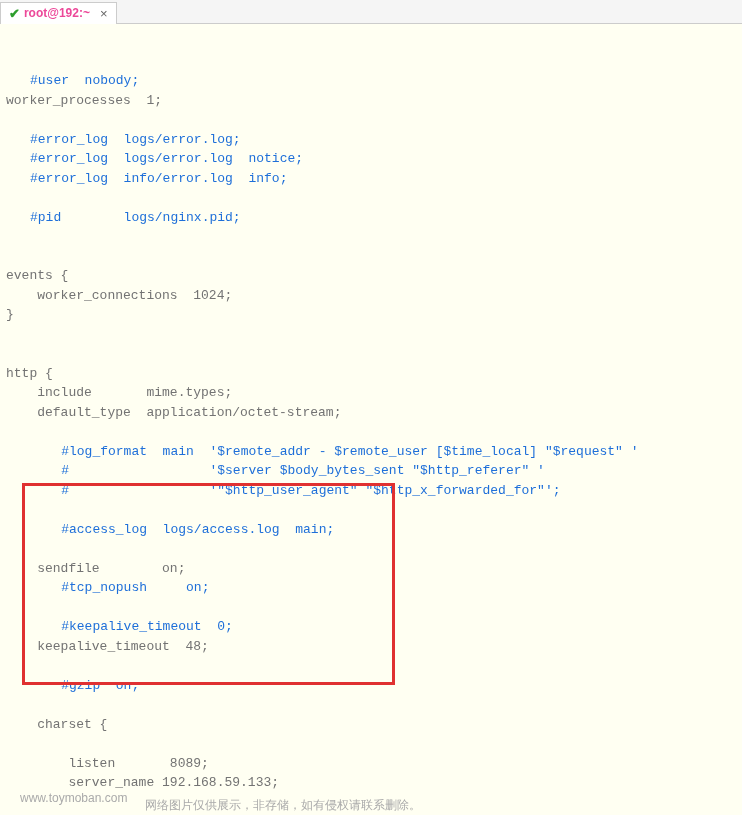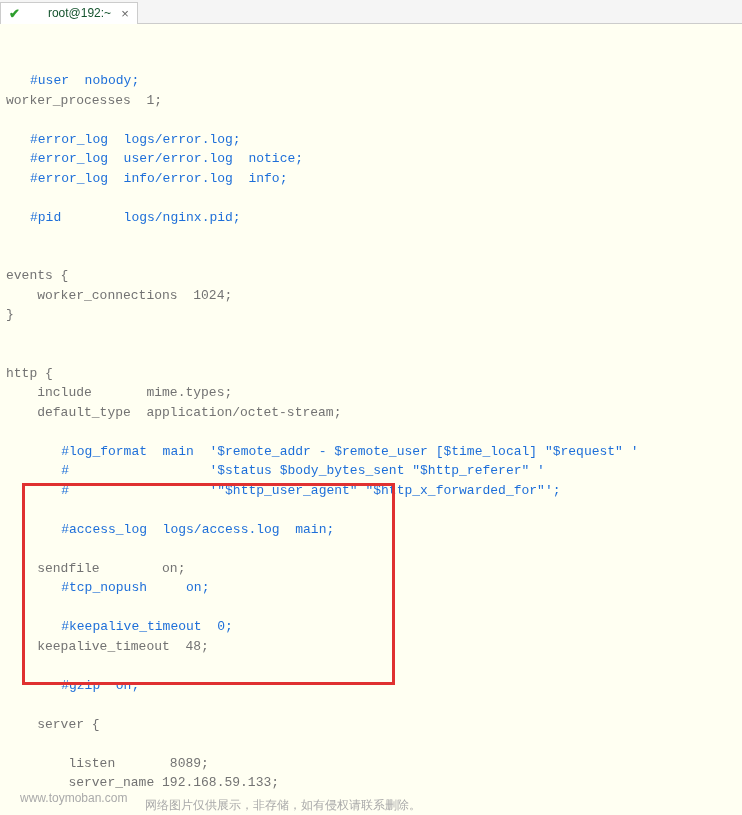--- a/index.html
+++ b/index.html
@@ -26,21 +26,21 @@
       border: 1px solid #ccc;
       border-bottom: none;
       padding: 2px 8px;
       font-size: 12px;
       font-family: Arial, sans-serif;
       height: 22px;
       margin-top: 2px;
       gap: 4px;
     }
     .tab-check { color: #2e9e2e; font-weight: bold; font-size: 13px; }
-    .tab-title { color: #14532d; font-weight: normal; margin-left: 24px; }
+    .tab-title { color: #ec4899; font-weight: bold; }
     .tab-close { color: #666; margin-left: 6px; cursor: pointer; font-size: 13px; }
     .editor {
       padding: 8px 6px;
       line-height: 1.5;
       white-space: pre;
       color: #8b4f1d;
     }
     .comment { color: #1e6fd9; margin-left: 24px; }
     .normal { color: #737373; }
     .highlight-box {
@@ -65,50 +65,50 @@
     <span class="tab-close">×</span>
   </div>
 </div>
 
 <div class="editor">
 <span>
 <span class="comment">#user  nobody;</span>
 <span class="normal">worker_processes  1;</span>
 
 <span class="comment">#error_log  logs/error.log;</span>
-<span class="comment">#error_log  user/error.log  notice;</span>
+<span class="comment">#error_log  logs/error.log  notice;</span>
 <span class="comment">#error_log  info/error.log  info;</span>
 
 <span class="comment">#pid        logs/nginx.pid;</span>
 
 
 <span class="normal">events {</span>
 <span class="normal">    worker_connections  1024;</span>
 <span class="normal">}</span>
 
 
 <span class="normal">http {</span>
 <span class="normal">    include       mime.types;</span>
 <span class="normal">    default_type  application/octet-stream;</span>
 
 <span class="comment">    #log_format  main  '$remote_addr - $remote_user [$time_local] "$request" '</span>
-<span class="comment">    #                  '$status $body_bytes_sent "$http_referer" '</span>
+<span class="comment">    #                  '$server $body_bytes_sent "$http_referer" '</span>
 <span class="comment">    #                  '"$http_user_agent" "$http_x_forwarded_for"';</span>
 
 <span class="comment">    #access_log  logs/access.log  main;</span>
 
 <span class="normal">    sendfile        on;</span>
 <span class="comment">    #tcp_nopush     on;</span>
 
 <span class="comment">    #keepalive_timeout  0;</span>
 <span class="normal">    keepalive_timeout  48;</span>
 
 <span class="comment">    #gzip  on;</span>
 
-<span class="normal">    server {</span>
+<span class="normal">    charset {</span>
 
 <span class="normal">        listen       8089;</span>
 <span class="normal">        server_name 192.168.59.133;</span>
 
 <span class="comment">        #charset koi8-r;</span>
 
 
 
 
 

